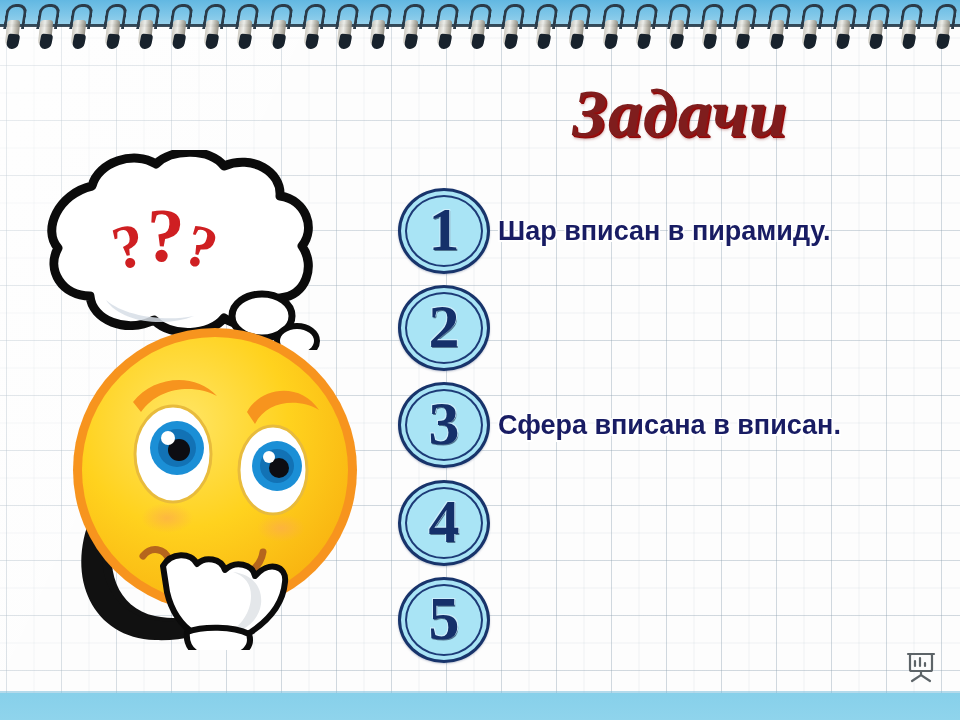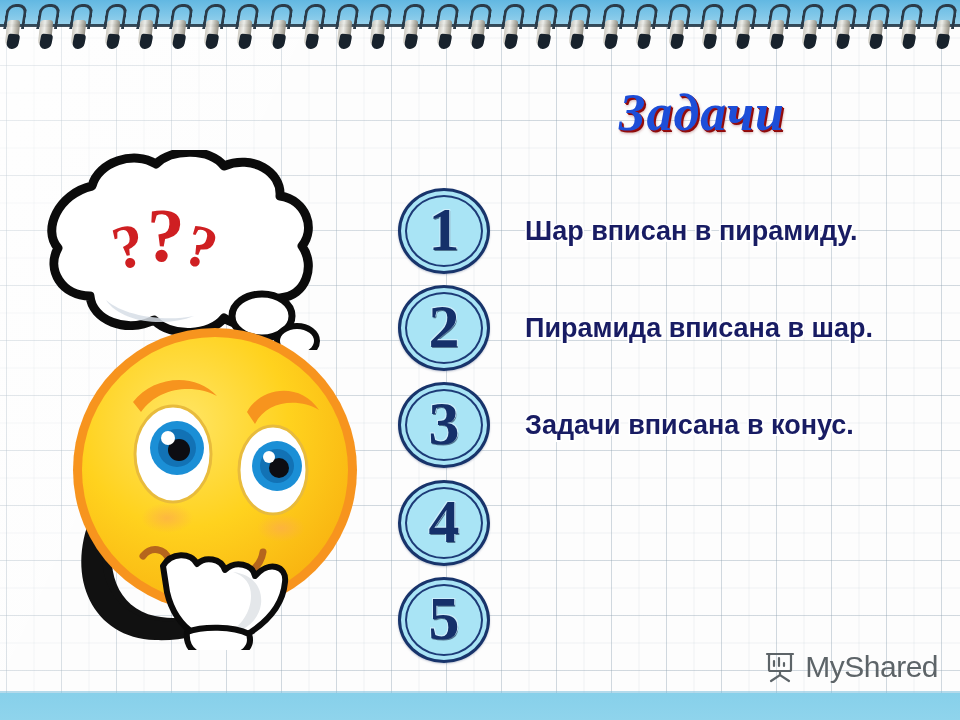--- a/index.html
+++ b/index.html
@@ -102,29 +102,29 @@
   .bottom-strip-line {
     position: absolute;
     left: 0; bottom: 27px;
     width: 960px; height: 2px;
     background: rgba(120,190,220,0.55);
   }
 
   
   .title {
     position: absolute;
-    left: 452px; top: 78px;
+    left: 430px; top: 78px;
     width: 500px;
     text-align: center;
     font-family: "Liberation Serif", "DejaVu Serif", serif;
     font-style: italic;
     font-weight: bold;
-    font-size: 52px;
+    font-size: 68px;
     line-height: 70px;
-    color: #1d4ed8;
+    color: #7f1d1d;
     letter-spacing: 1px;
     text-shadow:
       1px 1px 0 #9b0d0d,
       2px 2px 0 #8d0b0b,
       2px 3px 3px rgba(120,10,10,0.35);
     white-space: nowrap;
   }
 
   
   .list { position: absolute; left: 0; top: 0; }
@@ -165,21 +165,21 @@
     line-height: 62px;
     color: #15306a;
     text-shadow:
       -1px -1px 0 #cdeefb,
        1px -1px 0 #cdeefb,
        1px  1px 0 rgba(10,25,60,.55);
     position: relative;
     top: -2px;
   }
   .row-text {
-    margin-left: 35px;
+    margin-left: 8px;
     font-family: "Liberation Sans", sans-serif;
     font-weight: bold;
     font-size: 27px;
     color: #181c63;
     white-space: nowrap;
     text-shadow:
       -1.5px -1.5px 0 #ffffff,
        1.5px -1.5px 0 #ffffff,
       -1.5px  1.5px 0 #ffffff,
        1.5px  1.5px 0 #ffffff,
@@ -486,27 +486,26 @@
       <div class="row" style="top: 186px;">
         <div class="badge">
           <span class="badge-num">1</span>
         </div>
         <div class="row-text">Шар вписан в пирамиду.</div>
       </div>
       <div class="row" style="top: 283px;">
         <div class="badge">
           <span class="badge-num">2</span>
         </div>
-        <div class="row-text">Пирамида вписана в шар.</div>
       </div>
       <div class="row" style="top: 380px;">
         <div class="badge">
           <span class="badge-num">3</span>
         </div>
-        <div class="row-text">Задачи вписана в конус.</div>
+        <div class="row-text">Сфера вписана в вписан.</div>
       </div>
       <div class="row" style="top: 478px;">
         <div class="badge">
           <span class="badge-num">4</span>
         </div>
       </div>
       <div class="row" style="top: 575px;">
         <div class="badge">
           <span class="badge-num">5</span>
         </div>
@@ -521,16 +520,15 @@
       <g stroke="#5d6468" stroke-width="2.2" fill="none" stroke-linecap="round">
         <path d="M4,4 L30,4"></path>
         <rect x="6" y="4" width="22" height="17" rx="1.5"></rect>
         <path d="M17,21 L17,25"></path>
         <path d="M8,31 L17,25 L26,31"></path>
         <path d="M11,16 L11,11"></path>
         <path d="M16,16 L16,8"></path>
         <path d="M21,16 L21,13"></path>
       </g>
     </svg>
-    <span class="logo-text">MyShared</span>
   </div>
 
 </div>
 
 </body></html>

